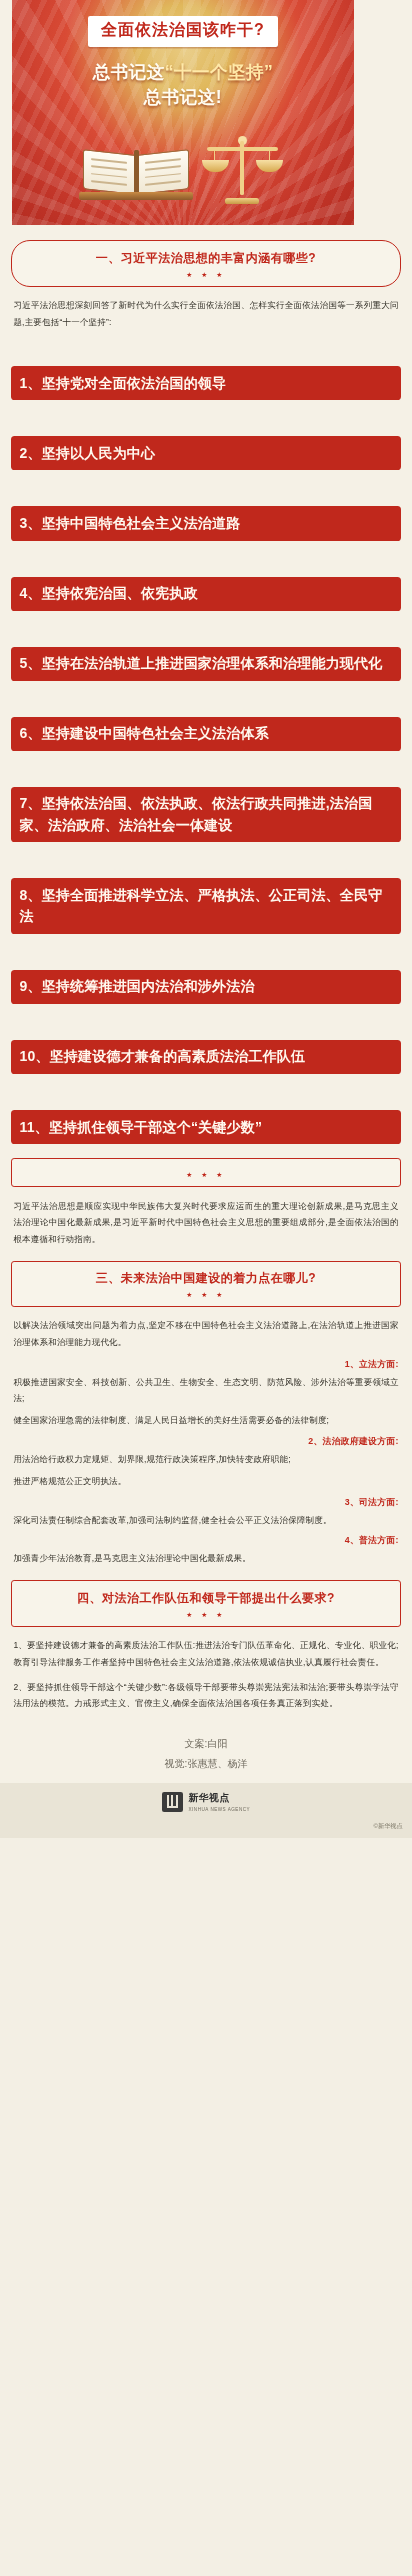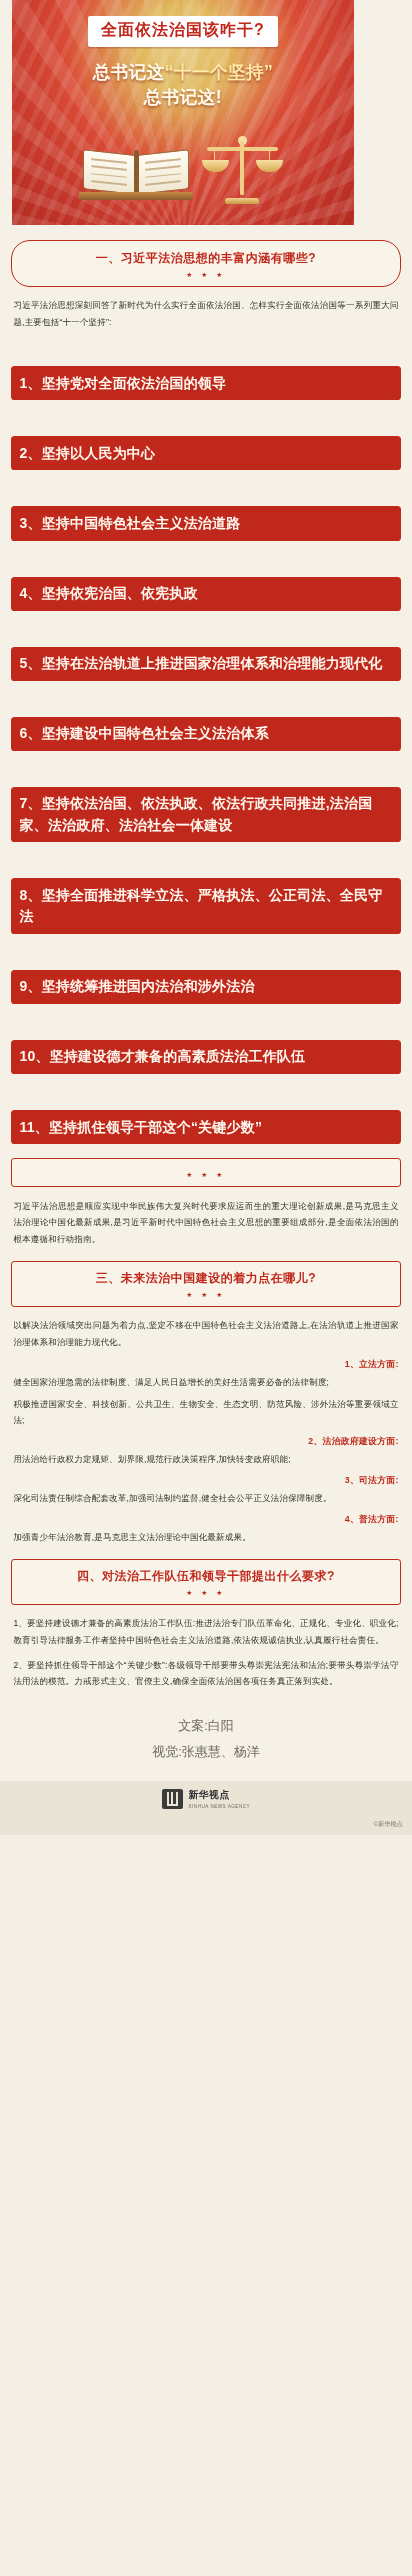--- a/index.html
+++ b/index.html
@@ -210,23 +210,23 @@
 
   
   .footer {
     margin-top: 17.5px;
     background: #f5f1e6;
     padding: 5.2px 11.3px 0 11.3px;
     text-align: center;
   }
   .credits {
     color: #6f6a5e;
-    font-size: 13px;
+    font-size: 10px;
     line-height: 2;
-    margin-bottom: 16px;
+    margin-bottom: 9px;
   }
   .logo-bar {
     background: #e9e4d6;
     padding: 8.2px 0 7.2px 0;
     display: flex;
     align-items: center;
     justify-content: center;
     gap: 6px;
   }
   .logo-mark {
@@ -327,25 +327,26 @@
     </div>
     <div class="para">习近平法治思想是顺应实现中华民族伟大复兴时代要求应运而生的重大理论创新成果,是马克思主义法治理论中国化最新成果,是习近平新时代中国特色社会主义思想的重要组成部分,是全面依法治国的根本遵循和行动指南。</div>
 
     <div class="sec-head">
       <div class="sec-title">三、未来法治中国建设的着力点在哪儿?</div>
       <div class="stars">★ ★ ★</div>
     </div>
     <div class="para">以解决法治领域突出问题为着力点,坚定不移在中国特色社会主义法治道路上,在法治轨道上推进国家治理体系和治理能力现代化。</div>
 
     <div class="sub-head">1、立法方面:</div>
+    <div class="sub-para">积极推进国家安全、科技创新、公共卫生、生物安全、生态文明、防范风险、涉外法治等重要领域立法;</div>
     <div class="sub-para">健全国家治理急需的法律制度、满足人民日益增长的美好生活需要必备的法律制度;</div>
-    <div class="sub-para">积极推进国家安全、科技创新、公共卫生、生物安全、生态文明、防范风险、涉外法治等重要领域立法;</div>
 
     <div class="sub-head">2、法治政府建设方面:</div>
     <div class="sub-para">用法治给行政权力定规矩、划界限,规范行政决策程序,加快转变政府职能;</div>
+    <div class="sub-para">推进严格规范公正文明执法。</div>
 
     <div class="sub-head">3、司法方面:</div>
     <div class="sub-para">深化司法责任制综合配套改革,加强司法制约监督,健全社会公平正义法治保障制度。</div>
 
     <div class="sub-head">4、普法方面:</div>
     <div class="sub-para">加强青少年法治教育,是马克思主义法治理论中国化最新成果。</div>
 
     <div class="sec-head">
       <div class="sec-title">四、对法治工作队伍和领导干部提出什么要求?</div>
       <div class="stars">★ ★ ★</div>

